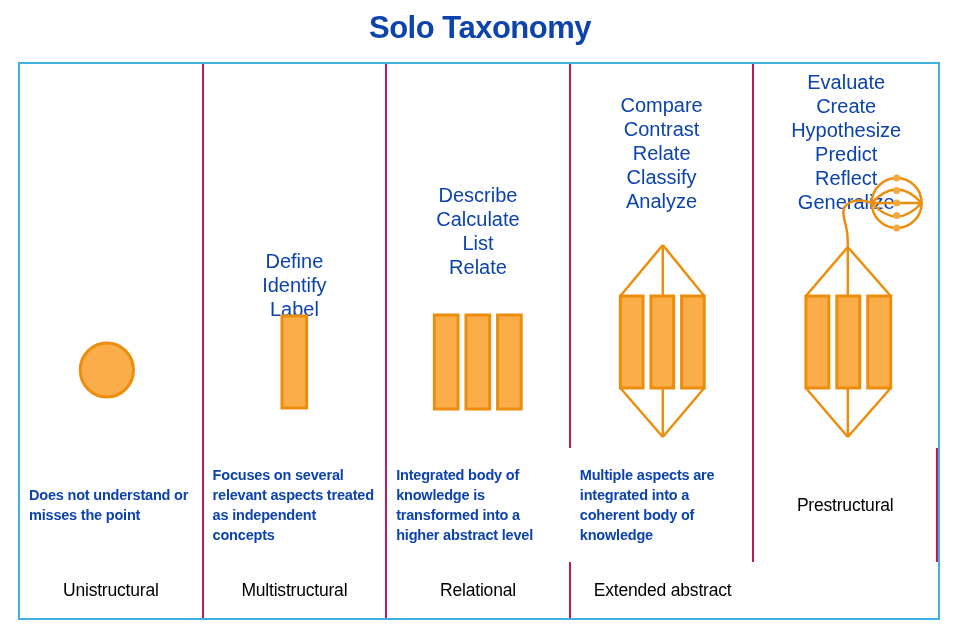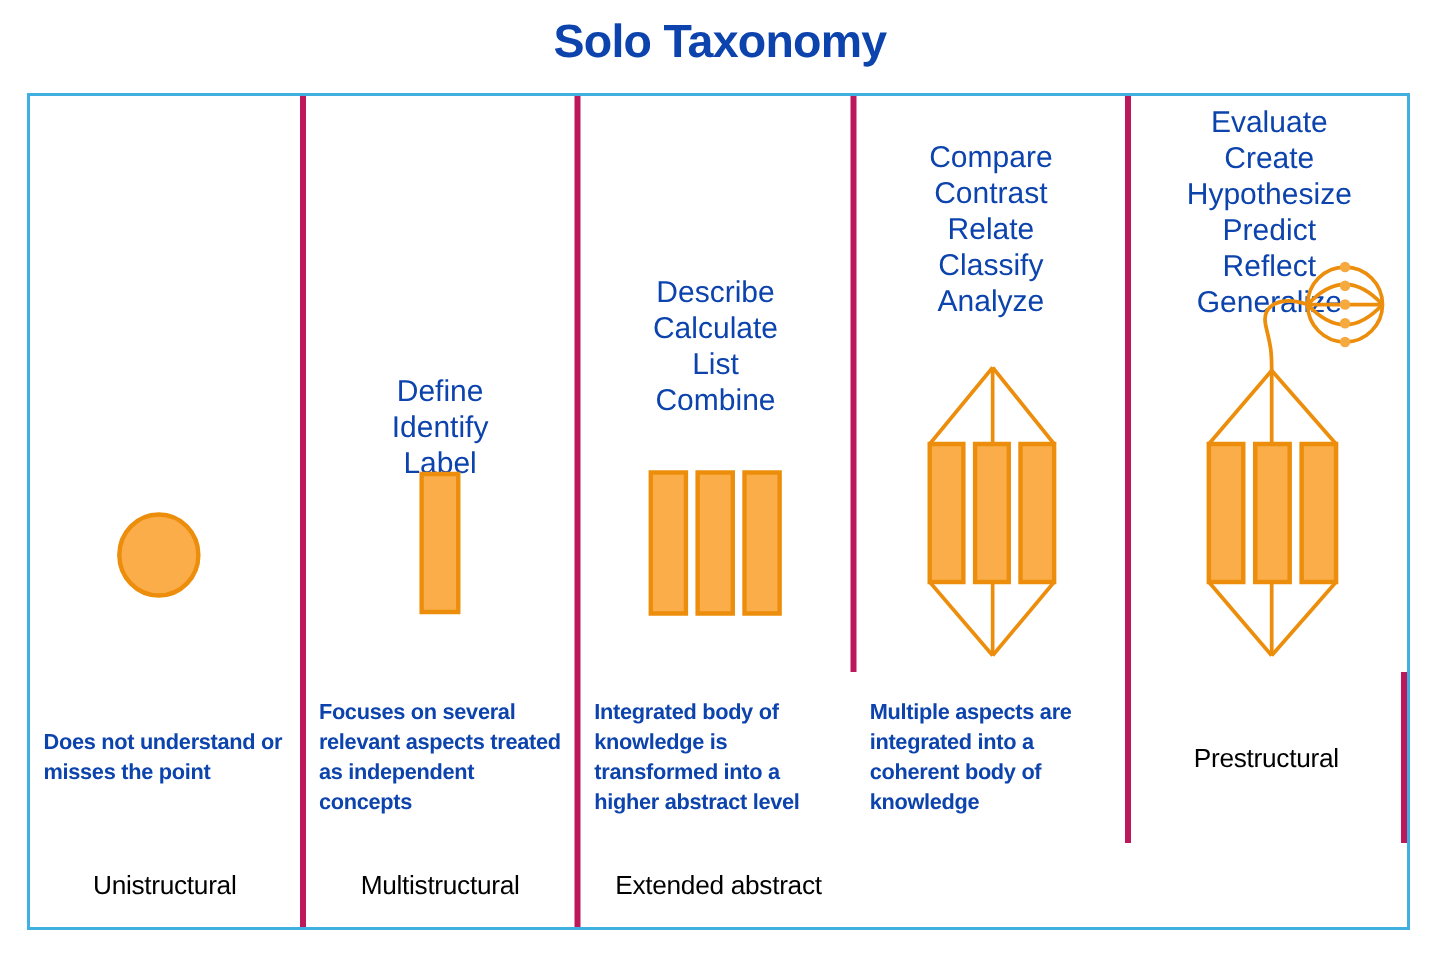--- a/index.html
+++ b/index.html
@@ -14,21 +14,21 @@
     color:#0c43ad;letter-spacing:-0.5px;
   }
   .solo-table{
     position:absolute;left:18px;top:62px;width:922px;height:558px;
     box-sizing:border-box;border:2px solid #3fb0e0;
     display:grid;
     grid-template-columns:repeat(5,1fr);
     grid-template-rows:384px 114px 1fr;
   }
   .cell{box-sizing:border-box;position:relative;}
-  .cell.v{border-right:4px solid #be185d;}
+  .cell.v{border-right:2px solid #be185d;}
   .shape-cell{position:relative;}
   .shape-cell svg{position:absolute;left:0;top:0;width:100%;height:100%;}
   .verbs{
     position:absolute;left:0;width:100%;text-align:center;
     color:#0c43ad;font-size:20px;font-weight:400;line-height:24px;
     white-space:pre-line;
   }
   .verbs.c2{top:144px;margin-top:41px;}
   .verbs.c3{top:119px;}
   .verbs.c4{top:29px;}
@@ -67,21 +67,21 @@
 Label</div>
     <svg viewBox="0 0 184 384" preserveAspectRatio="none">
       <rect class="orange-shape" x="79" y="252" width="25" height="92"></rect>
     </svg>
   </div>
 
   <div class="cell v shape-cell">
     <div class="verbs c3">Describe
 Calculate
 List
-Combine</div>
+Relate</div>
     <svg viewBox="0 0 184 384" preserveAspectRatio="none">
       <rect class="orange-shape" x="48" y="251" width="24" height="94"></rect>
       <rect class="orange-shape" x="80" y="251" width="24" height="94"></rect>
       <rect class="orange-shape" x="112" y="251" width="24" height="94"></rect>
     </svg>
   </div>
 
   <div class="cell v shape-cell">
     <div class="verbs c4">Compare
 Contrast
@@ -133,15 +133,16 @@
   </div>
 
   <div class="row2 cell v cellb desc-cell">Does not understand or misses the point</div>
   <div class="row2 cell v cellb desc-cell">Focuses on several relevant aspects treated as independent concepts</div>
   <div class="row2 cell cellb desc-cell">Integrated body of knowledge is transformed into a higher abstract level</div>
   <div class="row2 cell v cellb desc-cell">Multiple aspects are integrated into a coherent body of knowledge</div>
 
   <div class="row3 cell v cellb title-cell">Prestructural</div>
   <div class="row3 cell v cellb title-cell">Unistructural</div>
   <div class="row3 cell v cellb title-cell">Multistructural</div>
+  <div class="row3 cell v cellb title-cell">Relational</div>
   <div class="row3 cell cellb title-cell">Extended abstract</div>
 
 </div>
 
 </body></html>

